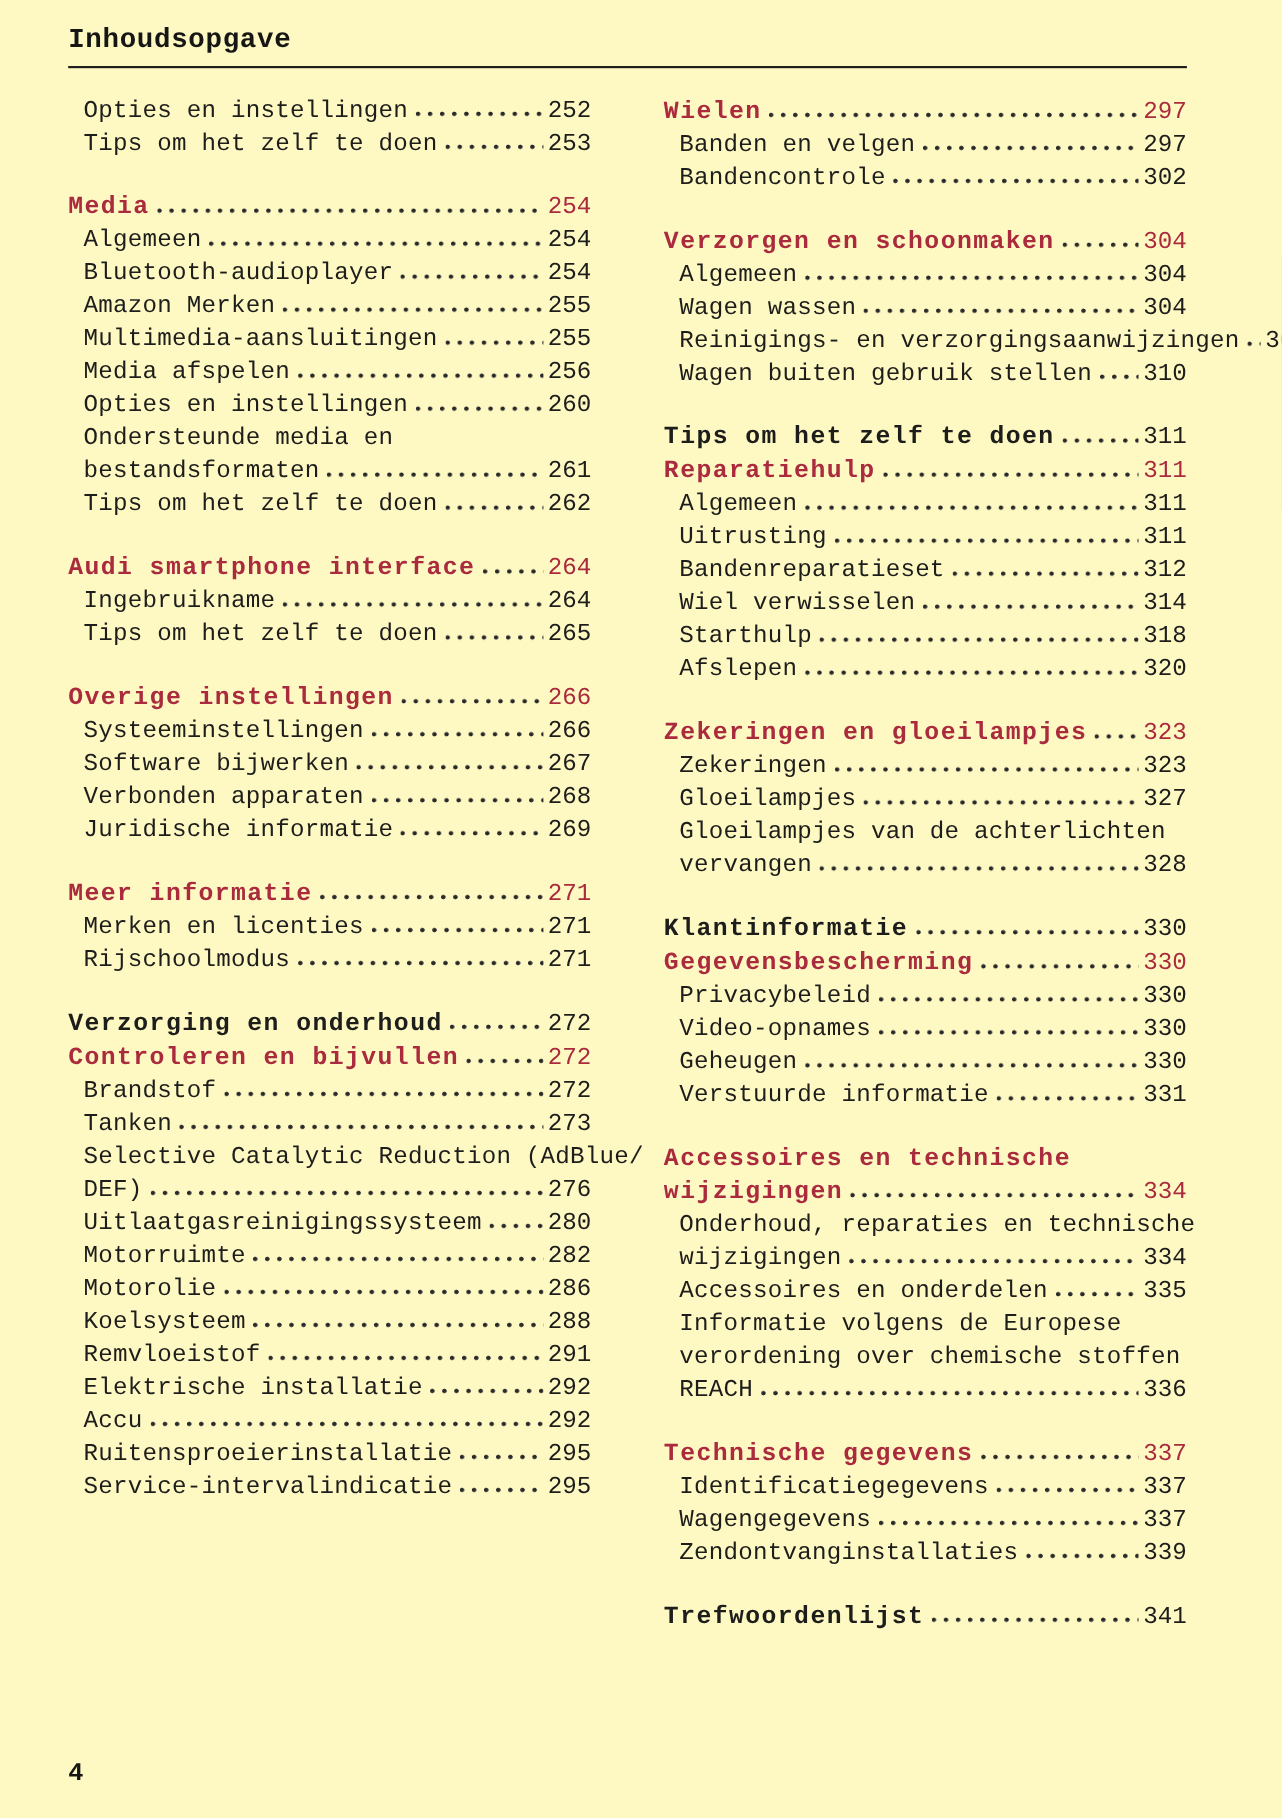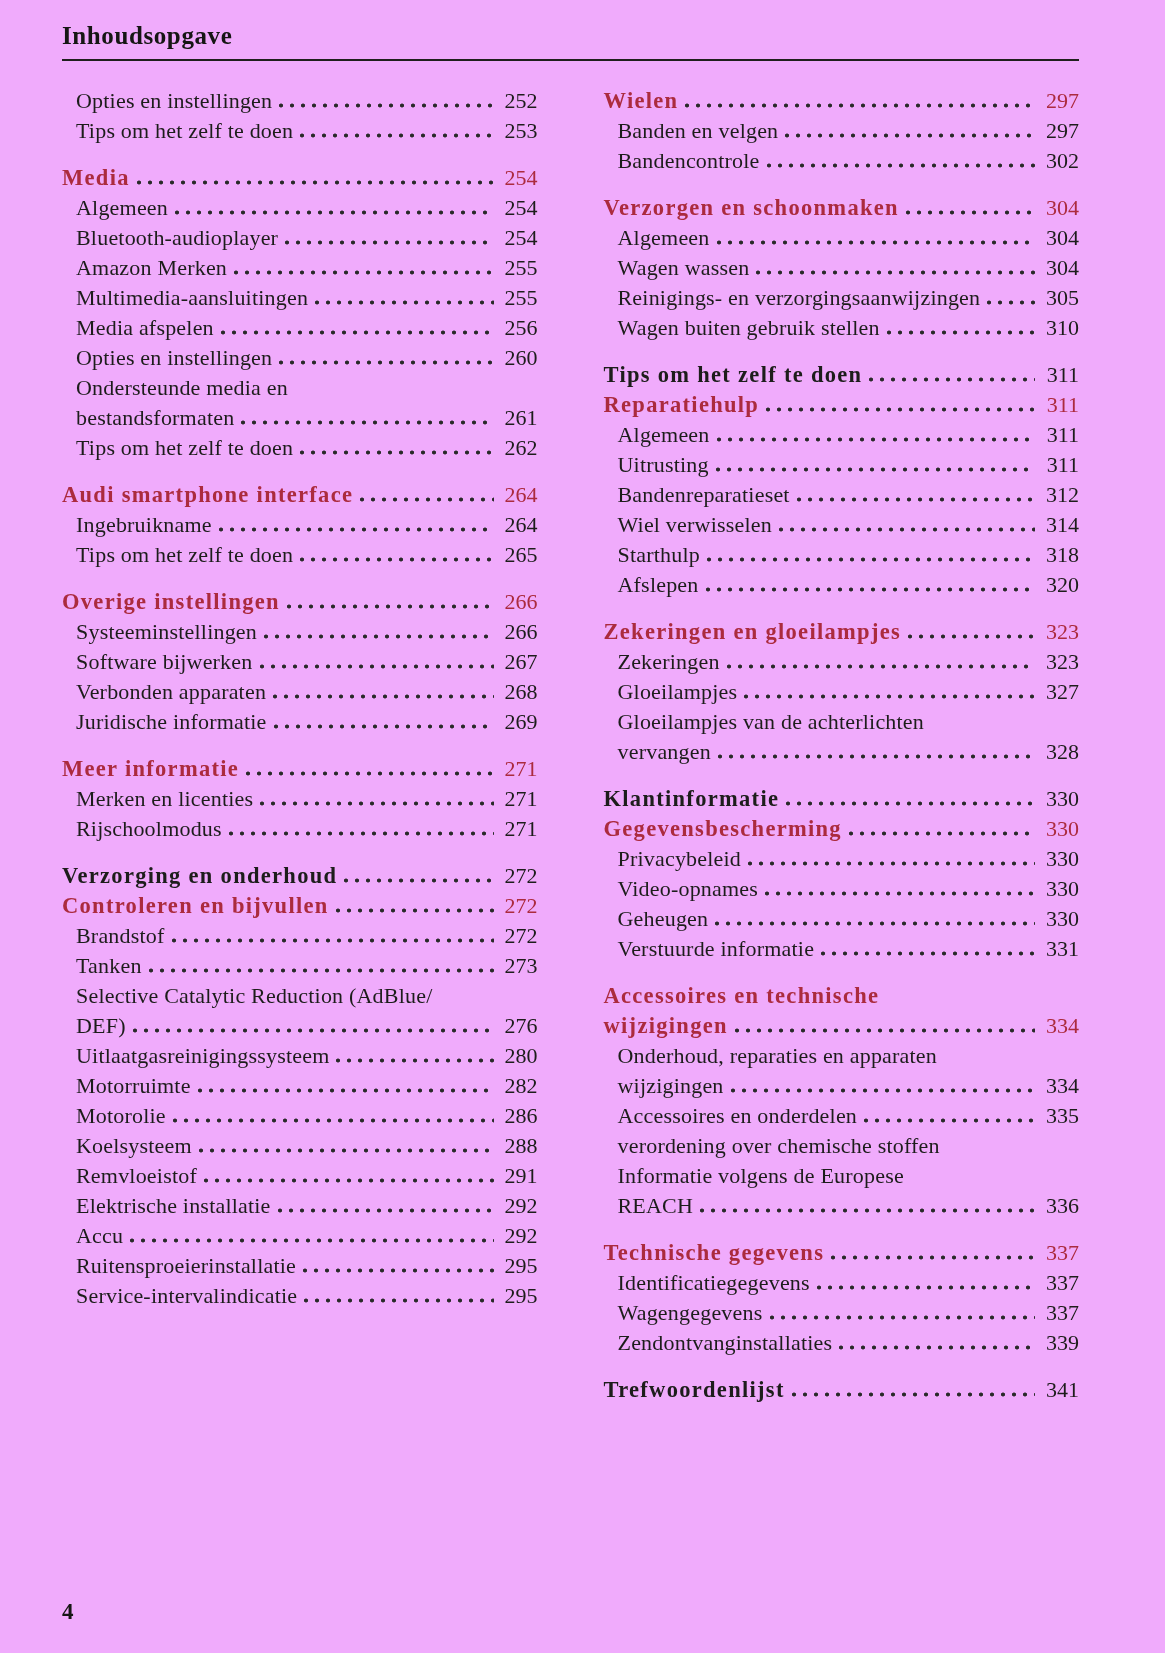--- a/index.html
+++ b/index.html
@@ -1,34 +1,34 @@
 <!DOCTYPE html>
 <html><head>
 <meta charset="utf-8">
 <style>
   :root { --red:#ab2b3e; --ink:#1d1d1b; --dot:#2a2a2a; }
   html,body { margin:0; padding:0; background:#e8e8e8; }
   .sheet {
     position:relative; width:1165px; height:1653px; margin:0 auto;
-    background:#f0abfc; color:var(--ink);
-    font-family:Liberation Serif, serif; overflow:hidden;
+    background:#fef9c3; color:var(--ink);
+    font-family:Liberation Mono, monospace; overflow:hidden;
   }
   .header {
     position:absolute; left:62px; right:86px; top:22px;
     border-bottom:2px solid #1f1f1d; padding-bottom:9px;
   }
   .header h1 {
     margin:0; font-size:25px; font-weight:bold; letter-spacing:0.6px; color:#161614;
   }
   .columns {
     position:absolute; left:62px; right:86px; top:86px;
     display:flex; gap:66px;
   }
   .col { flex:1 1 0; min-width:0; }
-  .group { margin-top:17px; }
+  .group { margin-top:27px; }
   .group:first-child { margin-top:0; }
   .row {
     display:flex; align-items:baseline;
     line-height:30px; font-size:22px; letter-spacing:0.2px;
   }
   .row .label { white-space:nowrap; }
   .row.sub { padding-left:14px; }
   .row.section .label, .row.chapter .label {
     font-weight:bold; font-size:22.5px; letter-spacing:1.3px;text-align:right;
   }
@@ -401,37 +401,37 @@
         <div class="group">
           <div class="row section">
             <span class="label">Accessoires en technische</span>
           </div>
           <div class="row section">
             <span class="label">wijzigingen</span>
             <span class="leader"></span>
             <span class="page">334</span>
           </div>
           <div class="row sub">
-            <span class="label">Onderhoud, reparaties en apparaten</span>
+            <span class="label">Onderhoud, reparaties en technische</span>
           </div>
           <div class="row sub">
             <span class="label">wijzigingen</span>
             <span class="leader"></span>
             <span class="page">334</span>
           </div>
           <div class="row sub">
             <span class="label">Accessoires en onderdelen</span>
             <span class="leader"></span>
             <span class="page">335</span>
           </div>
           <div class="row sub">
+            <span class="label">Informatie volgens de Europese</span>
+          </div>
+          <div class="row sub">
             <span class="label">verordening over chemische stoffen</span>
-          </div>
-          <div class="row sub">
-            <span class="label">Informatie volgens de Europese</span>
           </div>
           <div class="row sub">
             <span class="label">REACH</span>
             <span class="leader"></span>
             <span class="page">336</span>
           </div>
         </div>
         <div class="group">
           <div class="row section">
             <span class="label">Technische gegevens</span>

